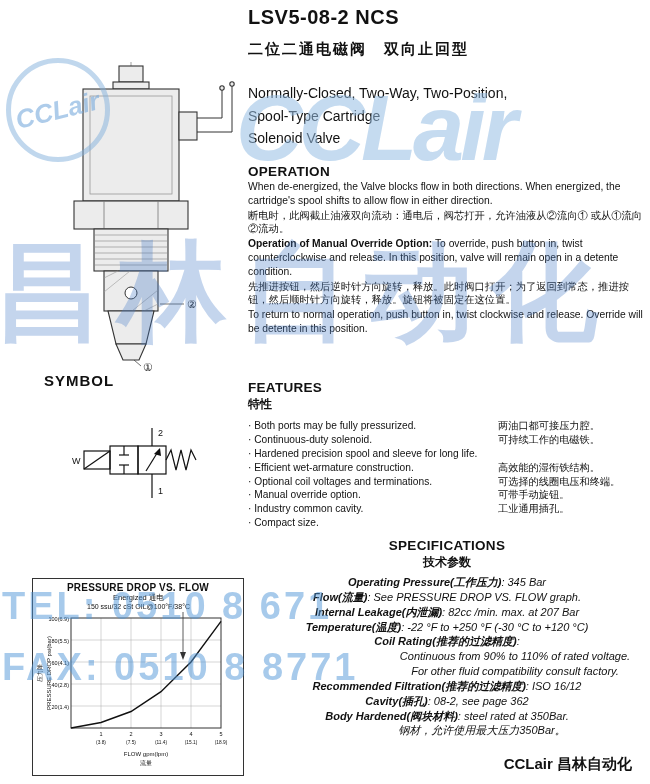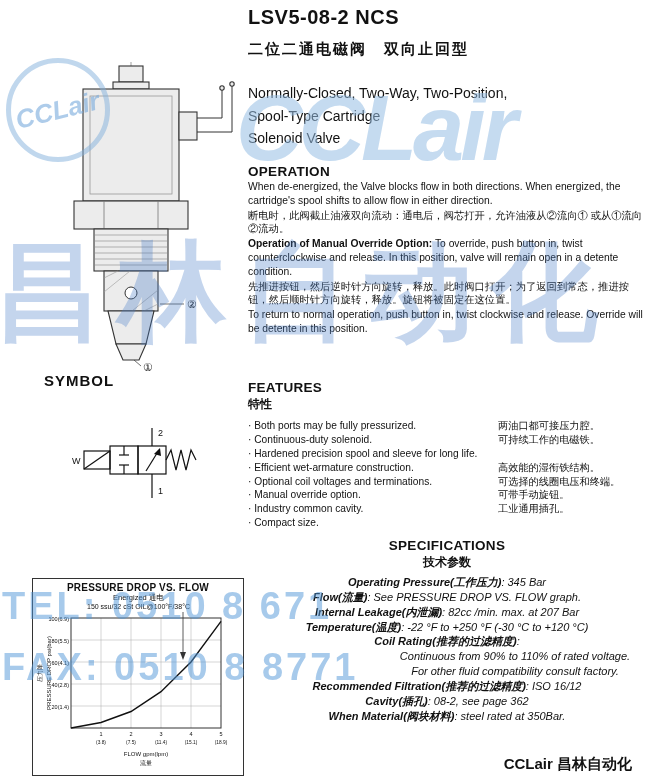--- a/index.html
+++ b/index.html
@@ -234,18 +234,19 @@
     <div class="spec-list">
       <div class="spec-row"><span class="b">Operating Pressure</span><span class="b">(工作压力)</span><span>: 345 Bar</span></div>
       <div class="spec-row"><span class="b">Flow</span><span class="b">(流量)</span><span>: See PRESSURE DROP VS. FLOW graph.</span></div>
       <div class="spec-row"><span class="b">Internal Leakage</span><span class="b">(内泄漏)</span><span>: 82cc /min. max. at 207 Bar</span></div>
       <div class="spec-row"><span class="b">Temperature</span><span class="b">(温度)</span><span>: -22 °F to +250 °F (-30 °C to +120 °C)</span></div>
       <div class="spec-row"><span class="b">Coil Rating</span><span class="b">(推荐的过滤精度)</span><span>:</span></div>
       <div class="spec-row spec-ind"><span>Continuous from 90% to 110% of rated voltage.</span></div>
       <div class="spec-row spec-ind"><span>For other fluid compatibility consult factory.</span></div>
       <div class="spec-row"><span class="b">Recommended Filtration</span><span class="b">(推荐的过滤精度)</span><span>: ISO 16/12</span></div>
       <div class="spec-row"><span class="b">Cavity</span><span class="b">(插孔)</span><span>: 08-2, see page 362</span></div>
-      <div class="spec-row"><span class="b">When Material</span><span class="b">(阀块材料)</span><span>: steel rated at 350Bar.</span></div>
+      <div class="spec-row"><span class="b">Body Hardened</span><span class="b">(阀块材料)</span><span>: steel rated at 350Bar.</span></div>
+      <div class="spec-row spec-ind2"><span>钢材，允许使用最大压力350Bar。</span></div>
     </div>
   </div>
 
   <div class="abs footer">CCLair 昌林自动化</div>
 </div>
 
 </body></html>

